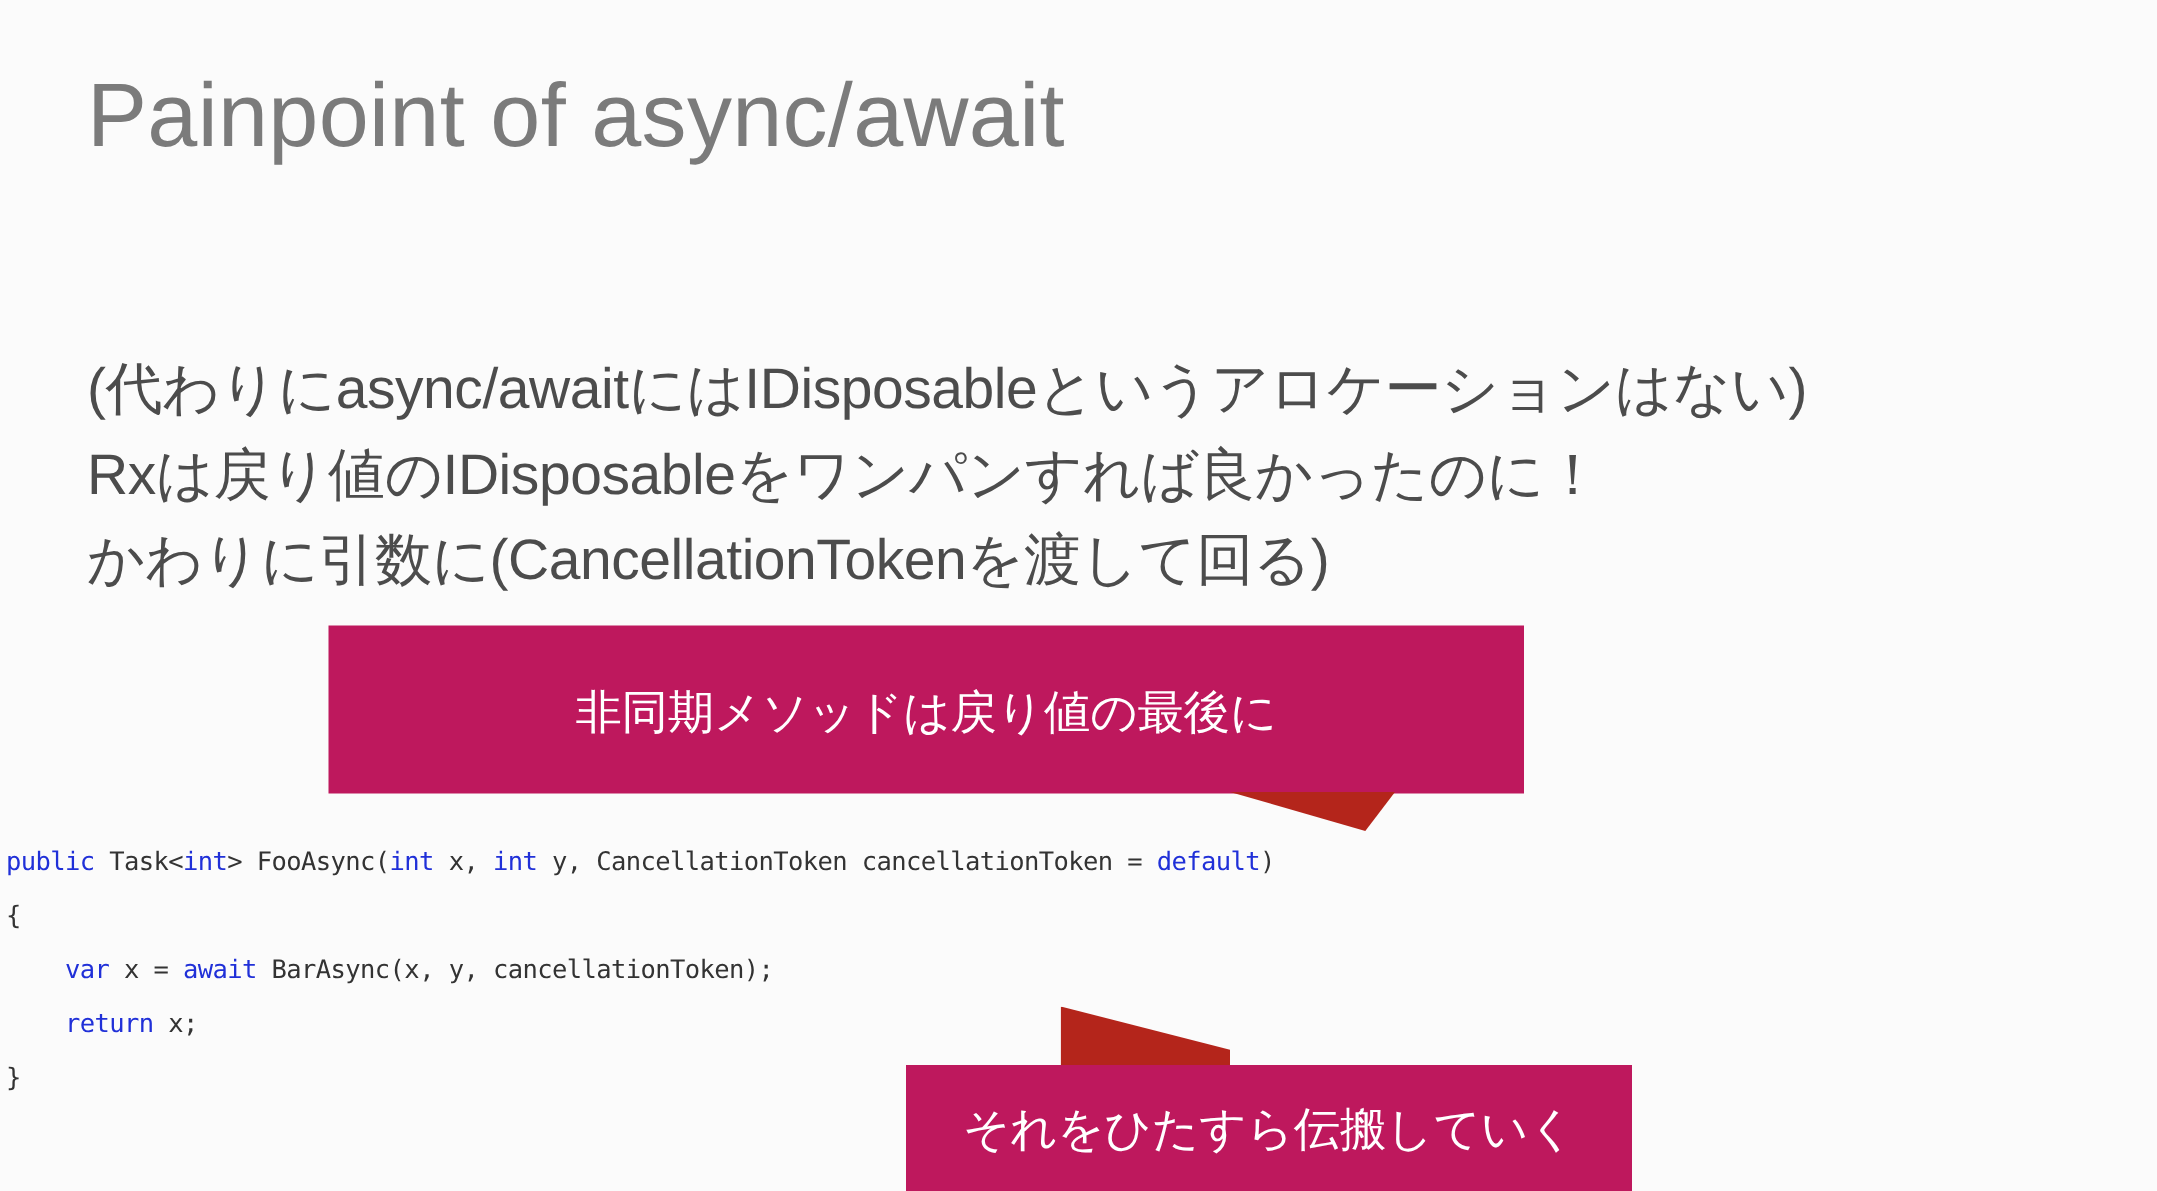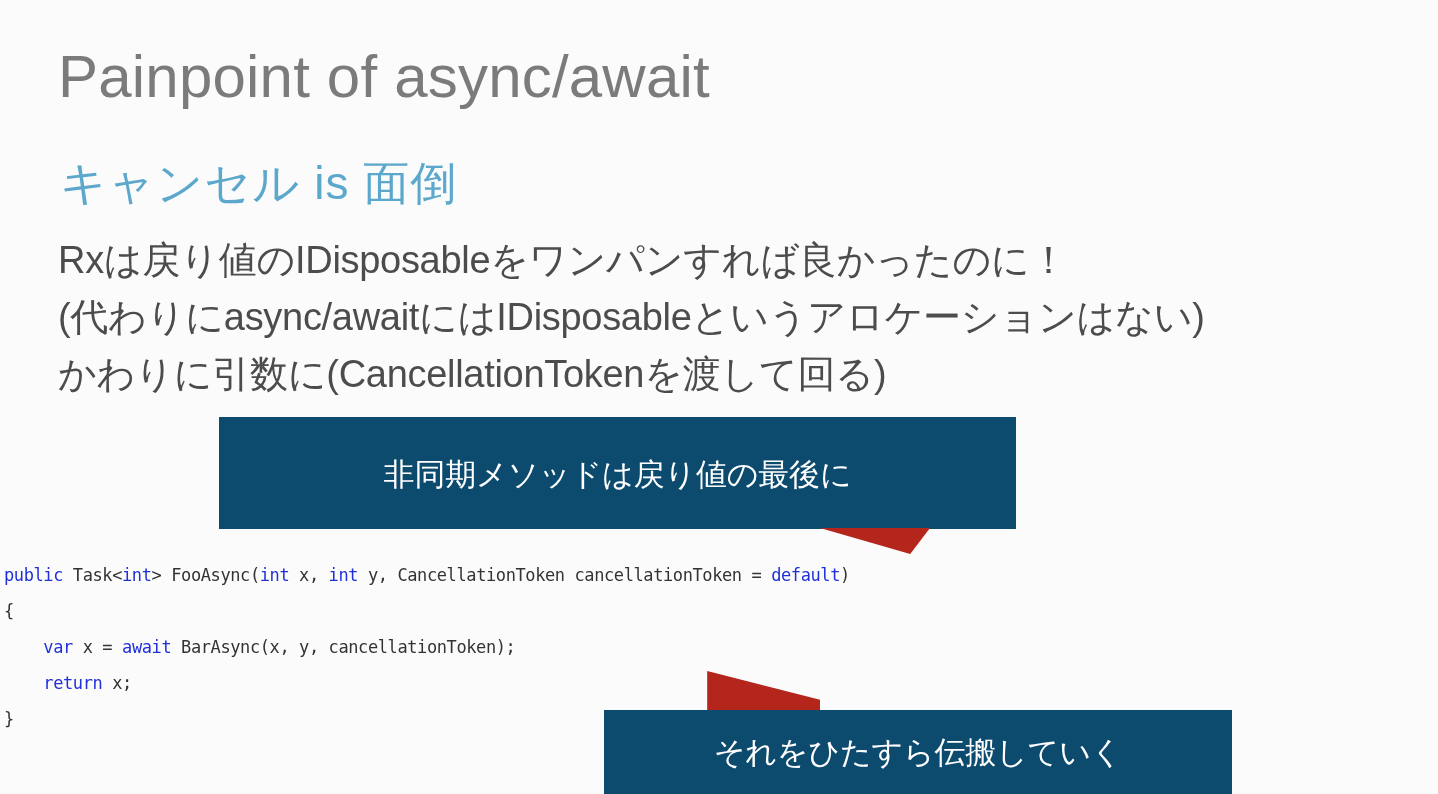--- a/index.html
+++ b/index.html
@@ -75,21 +75,21 @@
     color: #333333;
     white-space: pre;
     letter-spacing: -0.4px;
   }
   .code-line { white-space: pre; }
   .kw { color: #2030d8; }
 
   
   .callout {
     position: absolute;
-    background: #0c4a6e;
+    background: #be185d;
     color: #ffffff;
     display: flex;
     flex-direction: row;
     align-items: center;
     justify-content: center;
     text-align: center;
     box-sizing: border-box;
   }
   .callout-line {
     font-size: 31px;
@@ -113,46 +113,45 @@
     top: 528px;
     width: 110px;
     height: 26px;
     background: #b4251b;
     clip-path: polygon(0% 0%, 100% 0%, 82% 100%);
   }
 
   #callout-two {
     left: 604px;
     top: 710px;
-    width: 628px;
+    width: 484px;
     height: 84px;
   }
   
   .tail-up {
     position: absolute;
     left: 700px;
     top: 671px;
     width: 120px;
     height: 40px;
     background: #b4251b;
     clip-path: polygon(6% 0%, 100% 72%, 100% 100%, 6% 100%);
   }
 </style>
 </head>
 <body>
 
 <div class="slide">
 
   <div class="slide-title">Painpoint of async/await</div>
 
-  <div class="slide-subtitle">キャンセル is 面倒</div>
 
   <div class="body-block">
+    <div class="body-line">(代わりにasync/awaitにはIDisposableというアロケーションはない)</div>
     <div class="body-line">Rxは戻り値のIDisposableをワンパンすれば良かったのに！</div>
-    <div class="body-line">(代わりにasync/awaitにはIDisposableというアロケーションはない)</div>
     <div class="body-line">かわりに引数に(CancellationTokenを渡して回る)</div>
   </div>
 
   <div class="code-block" id="code-block"><div class="code-line"><span class="kw">public</span><span> Task&lt;</span><span class="kw">int</span><span>&gt; FooAsync(</span><span class="kw">int</span><span> x, </span><span class="kw">int</span><span> y, CancellationToken cancellationToken = </span><span class="kw">default</span><span>)</span></div><div class="code-line"><span>{</span></div><div class="code-line"><span>    </span><span class="kw">var</span><span> x = </span><span class="kw">await</span><span> BarAsync(x, y, cancellationToken);</span></div><div class="code-line"><span>    </span><span class="kw">return</span><span> x;</span></div><div class="code-line"><span>}</span></div></div>
 
   <div class="callout" id="callout-one">
     <div class="callout-line">非同期メソッドは戻り値の最後に</div>
   </div>
   <div class="tail-down"></div>
 

